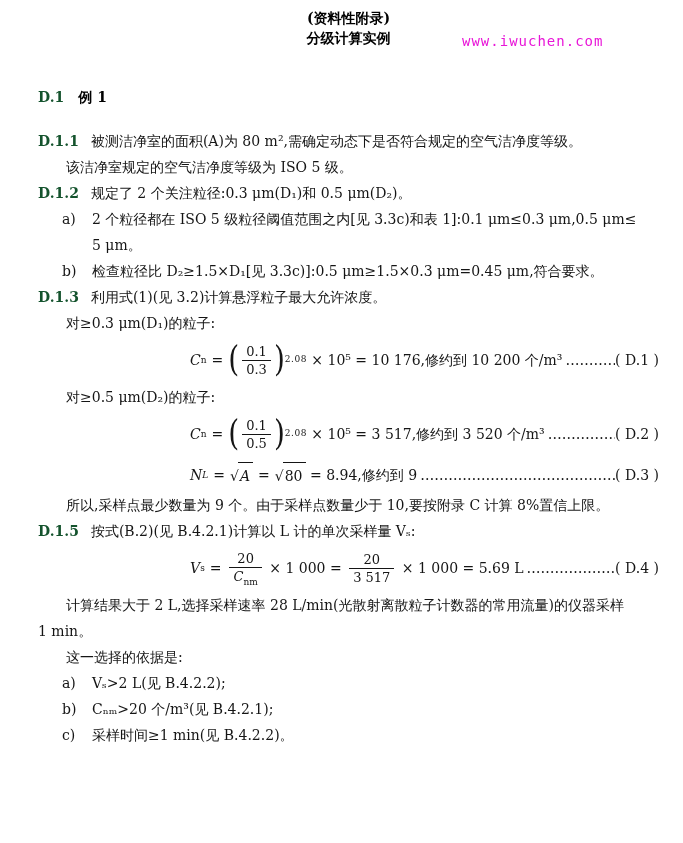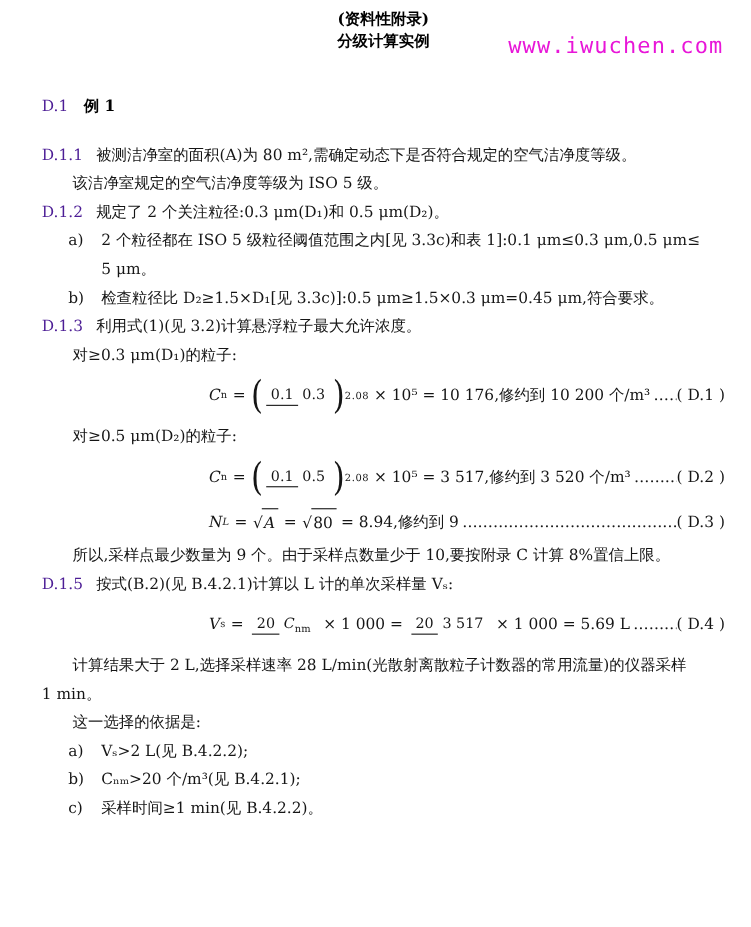--- a/index.html
+++ b/index.html
@@ -12,42 +12,42 @@
     padding:8px 24px 0 38px;
     font-family:"DejaVu Serif","Liberation Serif","DejaVu Sans",serif;
     font-size:14px;line-height:26px;
   }
   
   .doc-header{text-align:center;font-weight:bold;line-height:20px;color:#000;}
   .doc-header .t1{word-spacing:10px;letter-spacing:4px;}
   .watermark{
     position:absolute;top:31px;left:462px;
     font-family:"DejaVu Sans Mono","Liberation Mono",monospace;
-    font-size:20px;line-height:20px;letter-spacing:1px;
+    font-size:14px;line-height:20px;letter-spacing:1px;
   }
   
   .h1{margin:36px 0 18px 0;font-weight:bold;color:#000;}
   .h1 .snum{margin-right:14px;}
   p{margin:0;}
-  .snum{font-weight:normal;color:#4c1d95;margin-right:12px;white-space:pre;}
+  .snum{font-weight:bold;color:#14532d;margin-right:12px;white-space:pre;}
   .indent{text-indent:2em;}
   .li{display:flex;padding-left:24px;}
   .li .marker{flex:none;width:30px;}
   .li .litext{flex:1;}
   .blockline{display:block;}
   .noindent{text-indent:0;}
   
   .formula{display:flex;align-items:center;height:48px;padding-left:152px;}
   .formula.simple{height:34px;}
   .feq{display:inline-flex;align-items:center;white-space:pre;}
   .feq > span, .feq > sub{white-space:pre;}
   .var{font-style:italic;}
   sub{font-size:9px;line-height:1;}
   .eqsign{padding:0 5px;}
-  .frac{display:inline-flex;flex-direction:row;text-align:center;font-size:13px;line-height:17px;margin:0 3px;}
+  .frac{display:inline-flex;flex-direction:column;text-align:center;font-size:13px;line-height:17px;margin:0 3px;}
   .frac .fnum{border-bottom:1px solid #151515;padding:0 4px;}
   .frac .fden{padding:0 4px;}
   .bigparen{font-size:28px;line-height:30px;transform:scaleY(1.25);font-weight:400;}
   .bigexp{font-size:9px;align-self:flex-start;margin-top:3px;letter-spacing:0.5px;}
   .sqrt{display:inline-flex;align-items:baseline;}
   .sqrt .arg{border-top:1px solid #151515;padding:0 3px 0 2px;margin-left:-1px;}
   .dots{flex:1;overflow:hidden;white-space:nowrap;padding:0 3px;}
   .flabel{flex:none;white-space:pre;}
 </style>
 </head>

